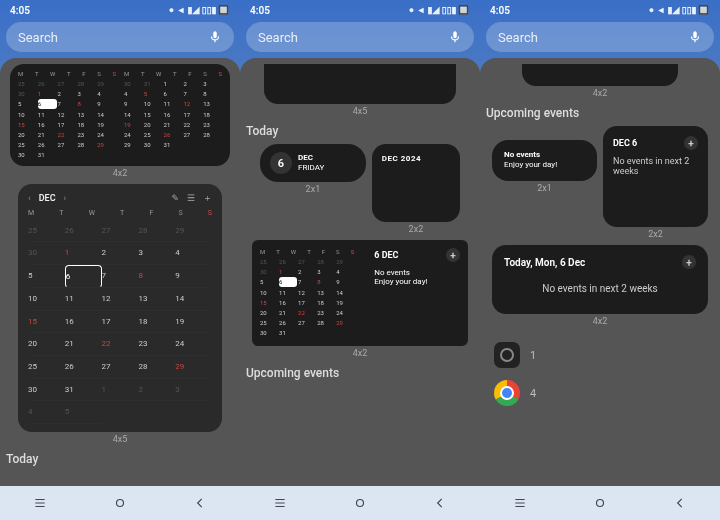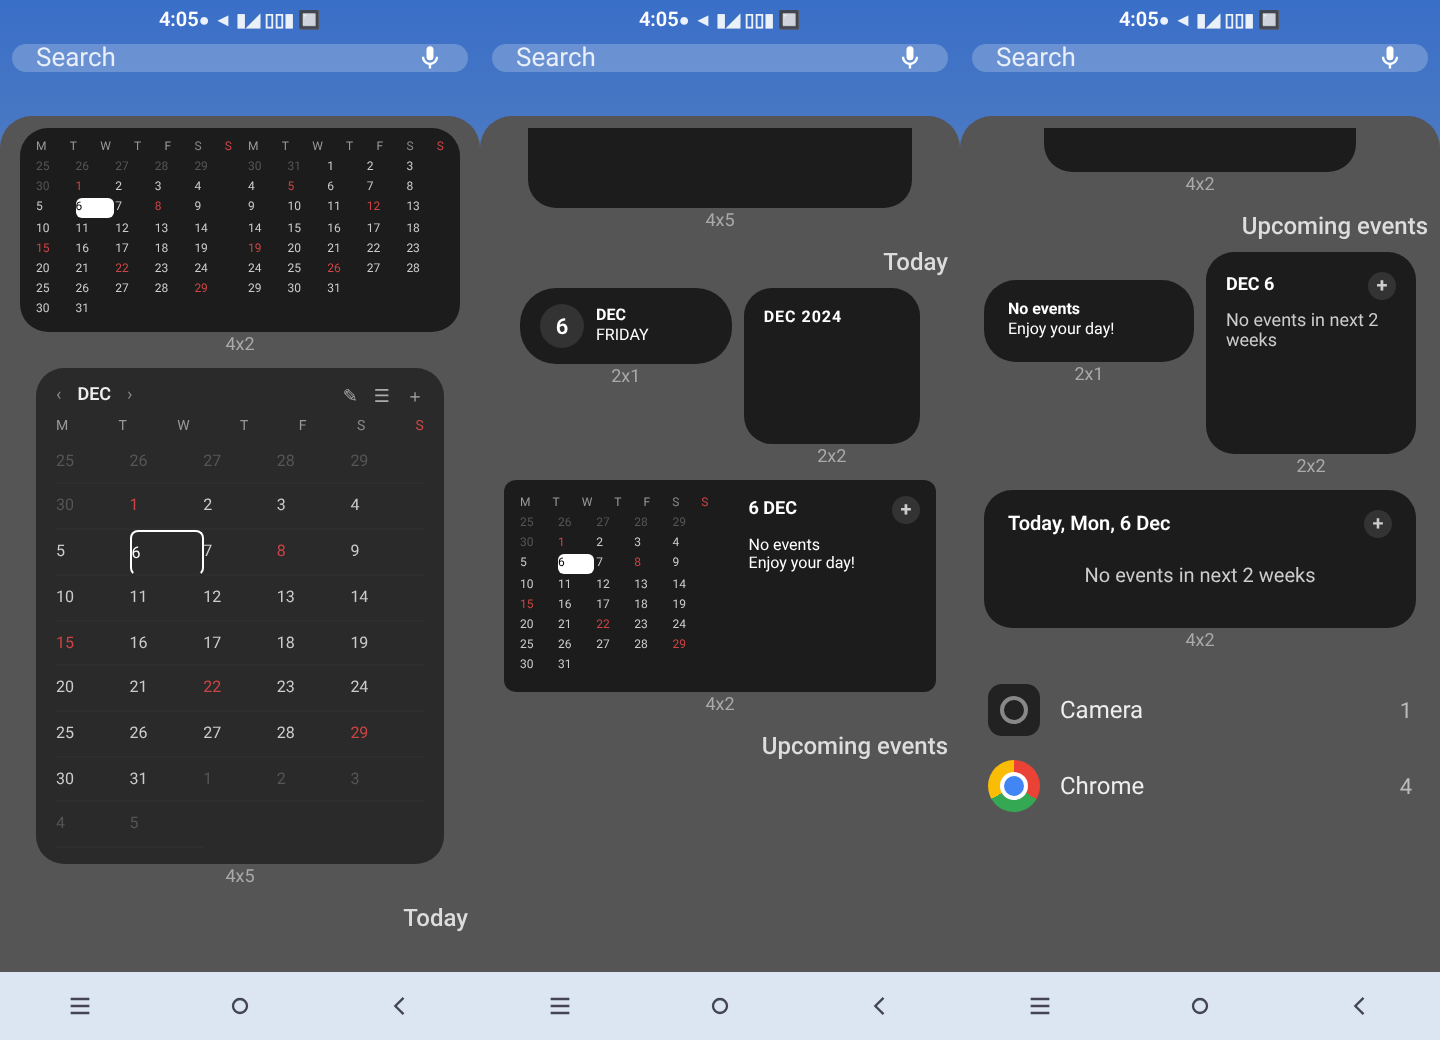--- a/index.html
+++ b/index.html
@@ -1,28 +1,28 @@
 <!DOCTYPE html>
 <html><head>
 <meta charset="utf-8">
 <style>
   * { box-sizing: border-box; margin: 0; padding: 0; }
   html, body { width: 720px; height: 520px; overflow: hidden; font-family: -apple-system, Roboto, sans-serif; }
   .row { display: flex; }
   .phone { width: 240px; height: 520px; background: linear-gradient(180deg,#3a6fc8 0%,#4878c4 12%,#5b7eac 16%); position: relative; color: #fff; }
-  .status { height: 18px; display: flex; justify-content: center; align-items: center; padding: 2px 10px 0; font-size: 10px; font-weight: 600; }
+  .status { height: 18px; display: flex; justify-content: space-between; align-items: center; padding: 2px 10px 0; font-size: 10px; font-weight: 600; }
   .status-icons { display:flex; gap:4px; align-items:center; font-size:9px; opacity:.9;}
-  .searchbar { margin: 4px 6px; height: 14px; background: rgba(255,255,255,.22); border-radius: 15px; display: flex; align-items: center; padding: 0 12px; }
+  .searchbar { margin: 4px 6px; height: 30px; background: rgba(255,255,255,.22); border-radius: 15px; display: flex; align-items: center; padding: 0 12px; }
   .searchbar span { color: rgba(255,255,255,.85); font-size: 13px; flex:1;}
   .mic { width:14px;height:14px;}
   .content { position:absolute; top:58px; bottom:34px; left:0; right:0; background:#555; border-radius: 16px 16px 0 0; overflow:hidden; padding:6px;}
   .navbar { position:absolute; bottom:0; left:0; right:0; height:34px; background:#dce5f2; display:flex; justify-content:space-around; align-items:center;}
   .navbtn { width:18px; height:14px; }
   .size-label { text-align:center; font-size:9px; color:#aaa; margin:2px 0 6px;}
-  .section-title { text-align:right; font-size:12px; color:#ddd; font-weight:500; margin:8px 0 6px;}
+  .section-title { text-align:left; font-size:12px; color:#ddd; font-weight:500; margin:8px 0 6px;}
 
   .widget { background:#1c1c1c; border-radius:14px; color:#eee; padding:6px 8px; font-size:8px; position:relative;}
   .widget.light { background:#2a2a2a;}
 
   
   .dow { display:flex; justify-content:space-between; font-size:6px; color:#999; margin-bottom:2px;}
   .dow span:last-child{color:#c44;}
   .dow span.sat{color:#888;}
   .grid { display:grid; grid-template-columns:repeat(5,1fr); gap:1px; font-size:6px; text-align:left; color:#ccc;}
   .grid span{padding:1px 0;line-height:1.2;}
@@ -441,26 +441,24 @@
           </div>
       <div class="body">No events in next 2 weeks</div>
     </div>
     <div class="size-label">4x2</div>
 
     <div class="applist">
       <div class="appitem">
         <div class="appicon">
               <div class="camlens"></div>
             </div>
-        <div class="appname">Camera</div>
         <div class="appcount">1</div>
       </div>
       <div class="appitem">
         <div class="appicon chrome"></div>
-        <div class="appname">Chrome</div>
         <div class="appcount">4</div>
       </div>
     </div>
   </div>
   <div class="navbar">
     <svg class="navbtn" viewBox="0 0 24 24">
           <path stroke="#445" stroke-width="2" d="M4 6h16M4 12h16M4 18h16"></path>
         </svg>
     <svg class="navbtn" viewBox="0 0 24 24">
           <circle cx="12" cy="12" r="6" fill="none" stroke="#445" stroke-width="2"></circle>

